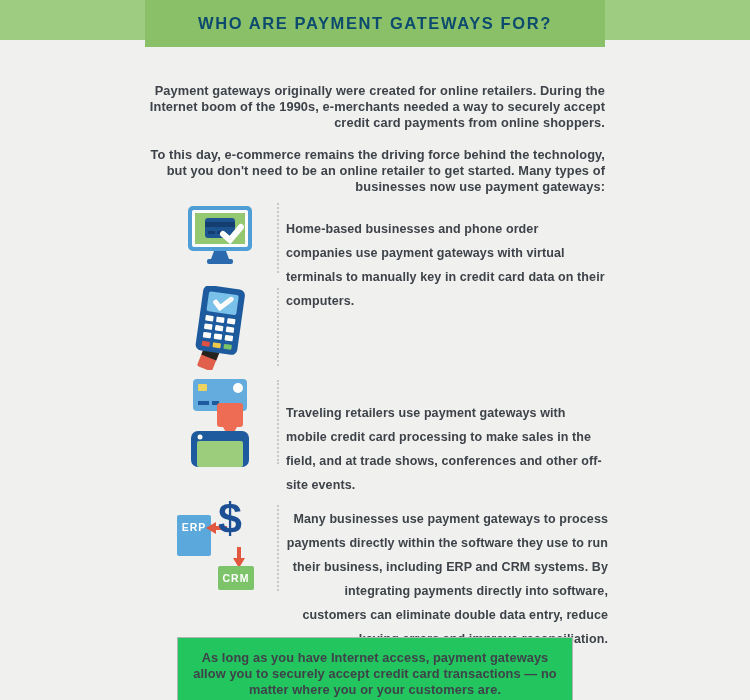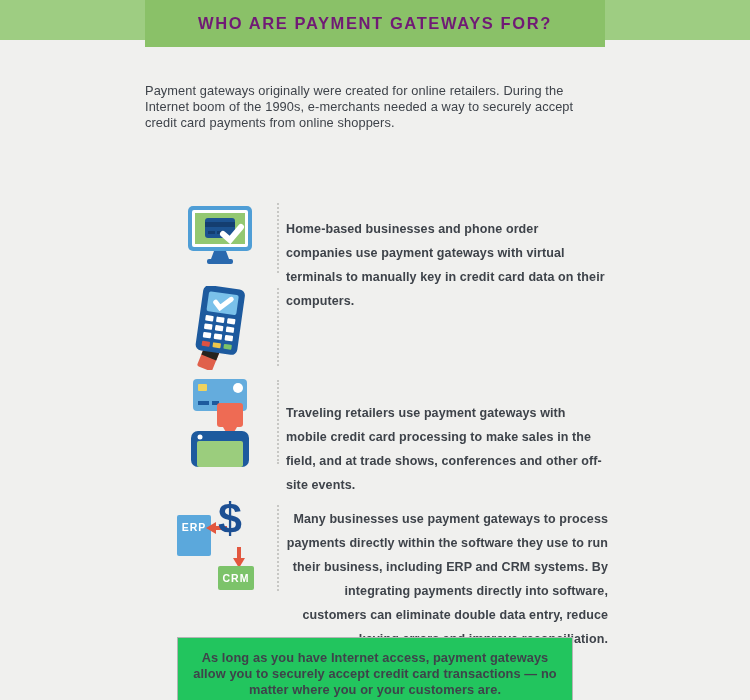--- a/index.html
+++ b/index.html
@@ -16,27 +16,27 @@
   .green-strip{
     position:absolute;left:0;top:0;width:750px;height:40px;
     background:#9ecd82;
   }
   .banner{
     position:absolute;left:145px;top:0;width:460px;height:47px;
     background:#8ac168;
     display:flex;align-items:center;justify-content:center;
   }
   .banner h1{
-    margin:0;color:#701a75;font-size:16.5px;font-weight:bold;
+    margin:0;color:#0c4a6e;font-size:16.5px;font-weight:bold;
     letter-spacing:1.6px;text-transform:uppercase;text-align:center;
   }
   
   .intro{
-    position:absolute;left:145px;width:460px;text-align:left;
-    color:#3e434a;font-size:12.8px;line-height:16px;font-weight:normal;
+    position:absolute;left:145px;width:460px;text-align:right;
+    color:#3e434a;font-size:12.8px;line-height:16px;font-weight:bold;
     letter-spacing:.1px;
   }
   #intro1{top:70px;}
   #intro2{top:134px;}
   
   .icon-box{position:absolute;left:170px;width:100px;display:flex;justify-content:center;}
   .sep{
     position:absolute;left:277px;width:0;
     border-left:2px dotted #c7c7c4;
   }
@@ -77,20 +77,21 @@
 <body>
 
 <div id="page">
 
   <div class="green-strip"></div>
   <div class="banner">
     <h1>WHO ARE PAYMENT GATEWAYS FOR?</h1>
   </div>
 
   <p class="intro" id="intro1">Payment gateways originally were created for online retailers. During the Internet boom of the 1990s, e-merchants needed a way to securely accept credit card payments from online shoppers.</p>
+  <p class="intro" id="intro2">To this day, e-commerce remains the driving force behind the technology, but you don't need to be an online retailer to get started. Many types of businesses now use payment gateways:</p>
 
   <div class="icon-box" style="top:205px;">
     <svg width="66" height="60" viewBox="0 0 66 60" aria-hidden="true">
       <rect x="1" y="1" width="64" height="45" rx="5" fill="#4f9ed6"></rect>
       <rect x="5" y="5" width="56" height="37" rx="2" fill="#ffffff"></rect>
       <rect x="8" y="8" width="50" height="31" fill="#93c871"></rect>
       <rect x="18" y="13" width="30" height="20" rx="3" fill="#1c5391"></rect>
       <rect x="18" y="17" width="30" height="5" fill="#143e70"></rect>
       <rect x="21" y="26" width="7" height="3" fill="#143e70"></rect>
       <rect x="30" y="26" width="5" height="3" fill="#143e70"></rect>

